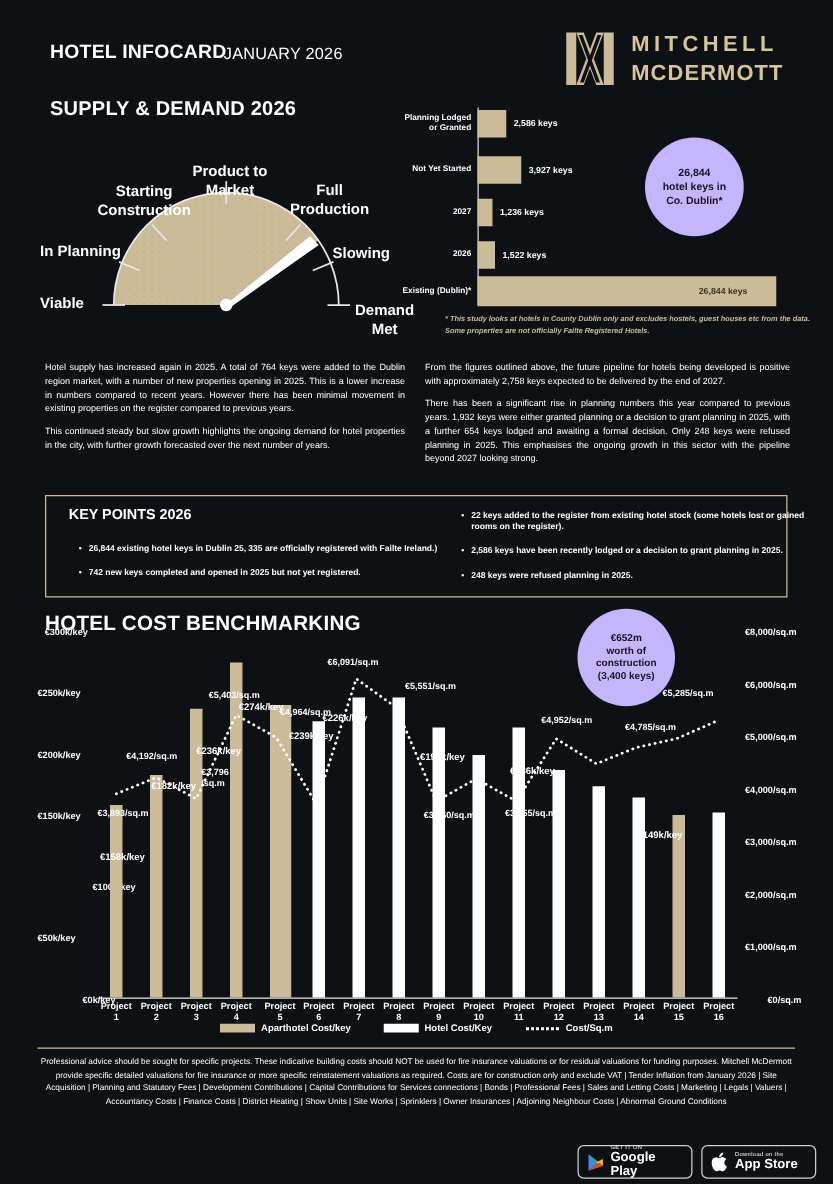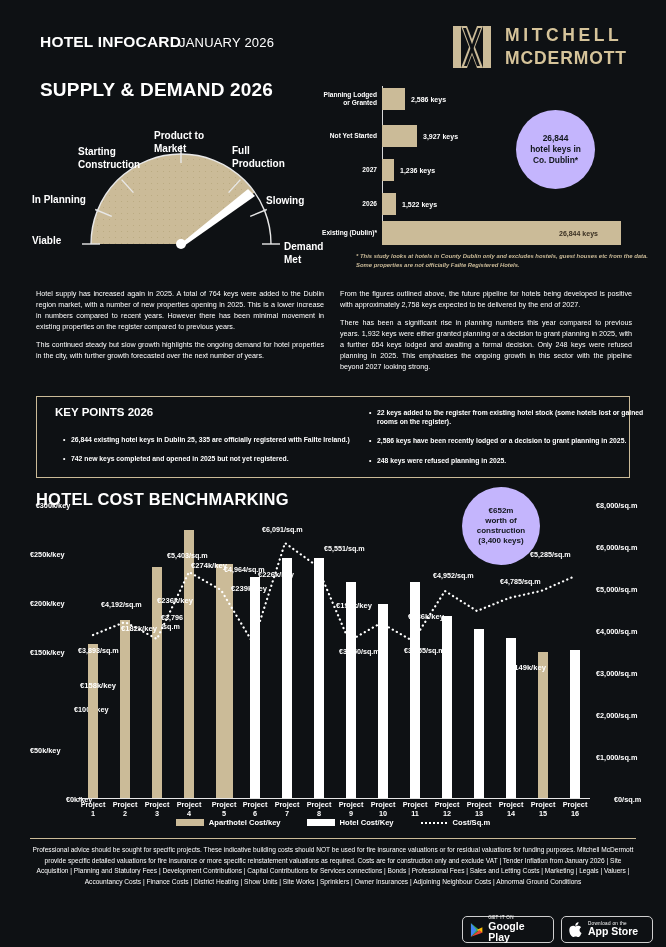--- a/index.html
+++ b/index.html
@@ -26,31 +26,31 @@
   .logo-mark { width: 42px; height: 46px; }
   .logo-text { line-height: 1.0; }
   .logo-text div {
     color: #d6c49a; font-size: 17.5px; font-weight: bold;
   }
   .logo-l1 { letter-spacing: 3.6px; }
   .logo-l2 { letter-spacing: 0.9px; margin-top: 6px; }
 
   
   .section-title {
-    font-size: 19px; font-weight: bold; letter-spacing: .2px;
+    font-size: 16px; font-weight: bold; letter-spacing: .2px;
   }
   #supply-title { position: absolute; left: 40px; top: 79px; }
   #cost-title  { position: absolute; left: 36px; top: 490px; font-size: 16.5px; }
 
   
   .gauge { position: absolute; left: 36px; top: 104px; width: 290px; height: 156px; }
   .gauge svg { display: block; }
   .g-label {
-    position: absolute; font-size: 10px; font-weight: bold; color: #fff;
-    line-height: 1.25; white-space: nowrap;
+    position: absolute; font-size: 12px; font-weight: bold; color: #fff;
+    line-height: 1.25; text-align: center; white-space: nowrap;
   }
 
   
   .keys-chart { position: absolute; left: 316px; top: 86px; width: 350px; height: 165px; }
   .keys-row { position: absolute; left: 0; display: flex; align-items: center; }
   .keys-label {
     width: 66px; text-align: right; font-size: 6.6px; font-weight: bold;
     line-height: 1.25; padding-right: 5px; color: #fff;
   }
   .keys-bar { background: #cbbb98; height: 100%; }

